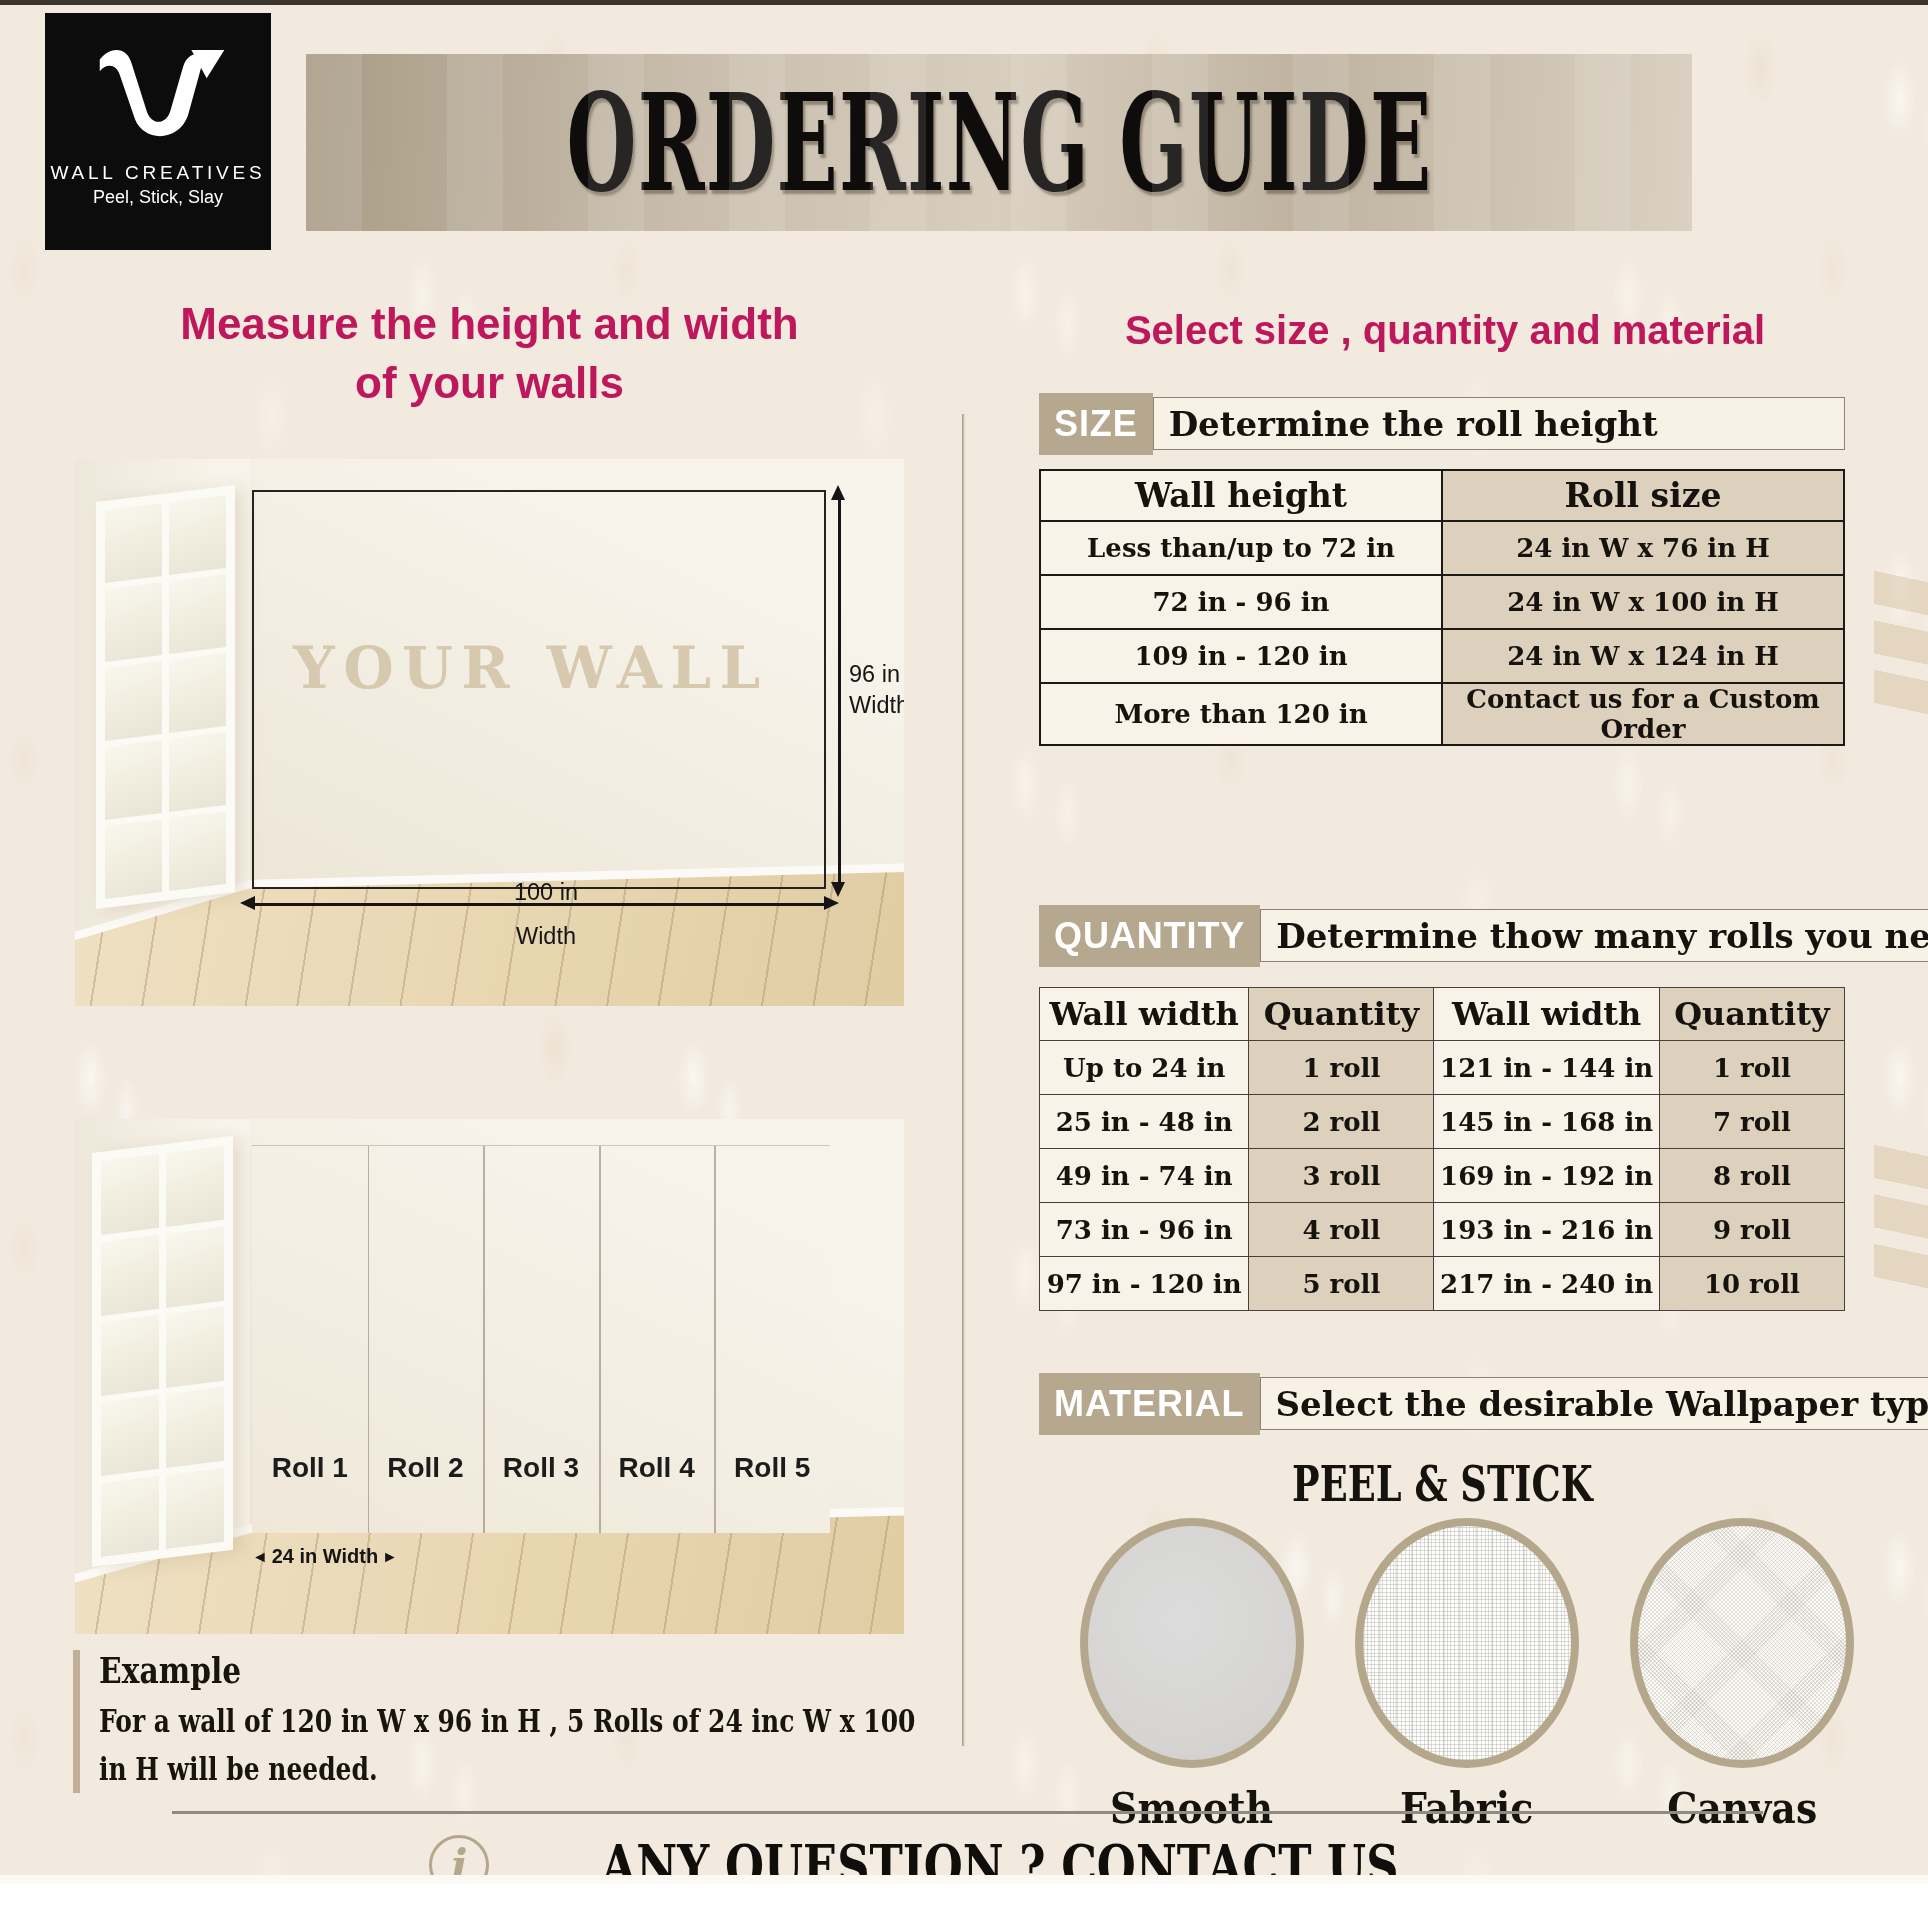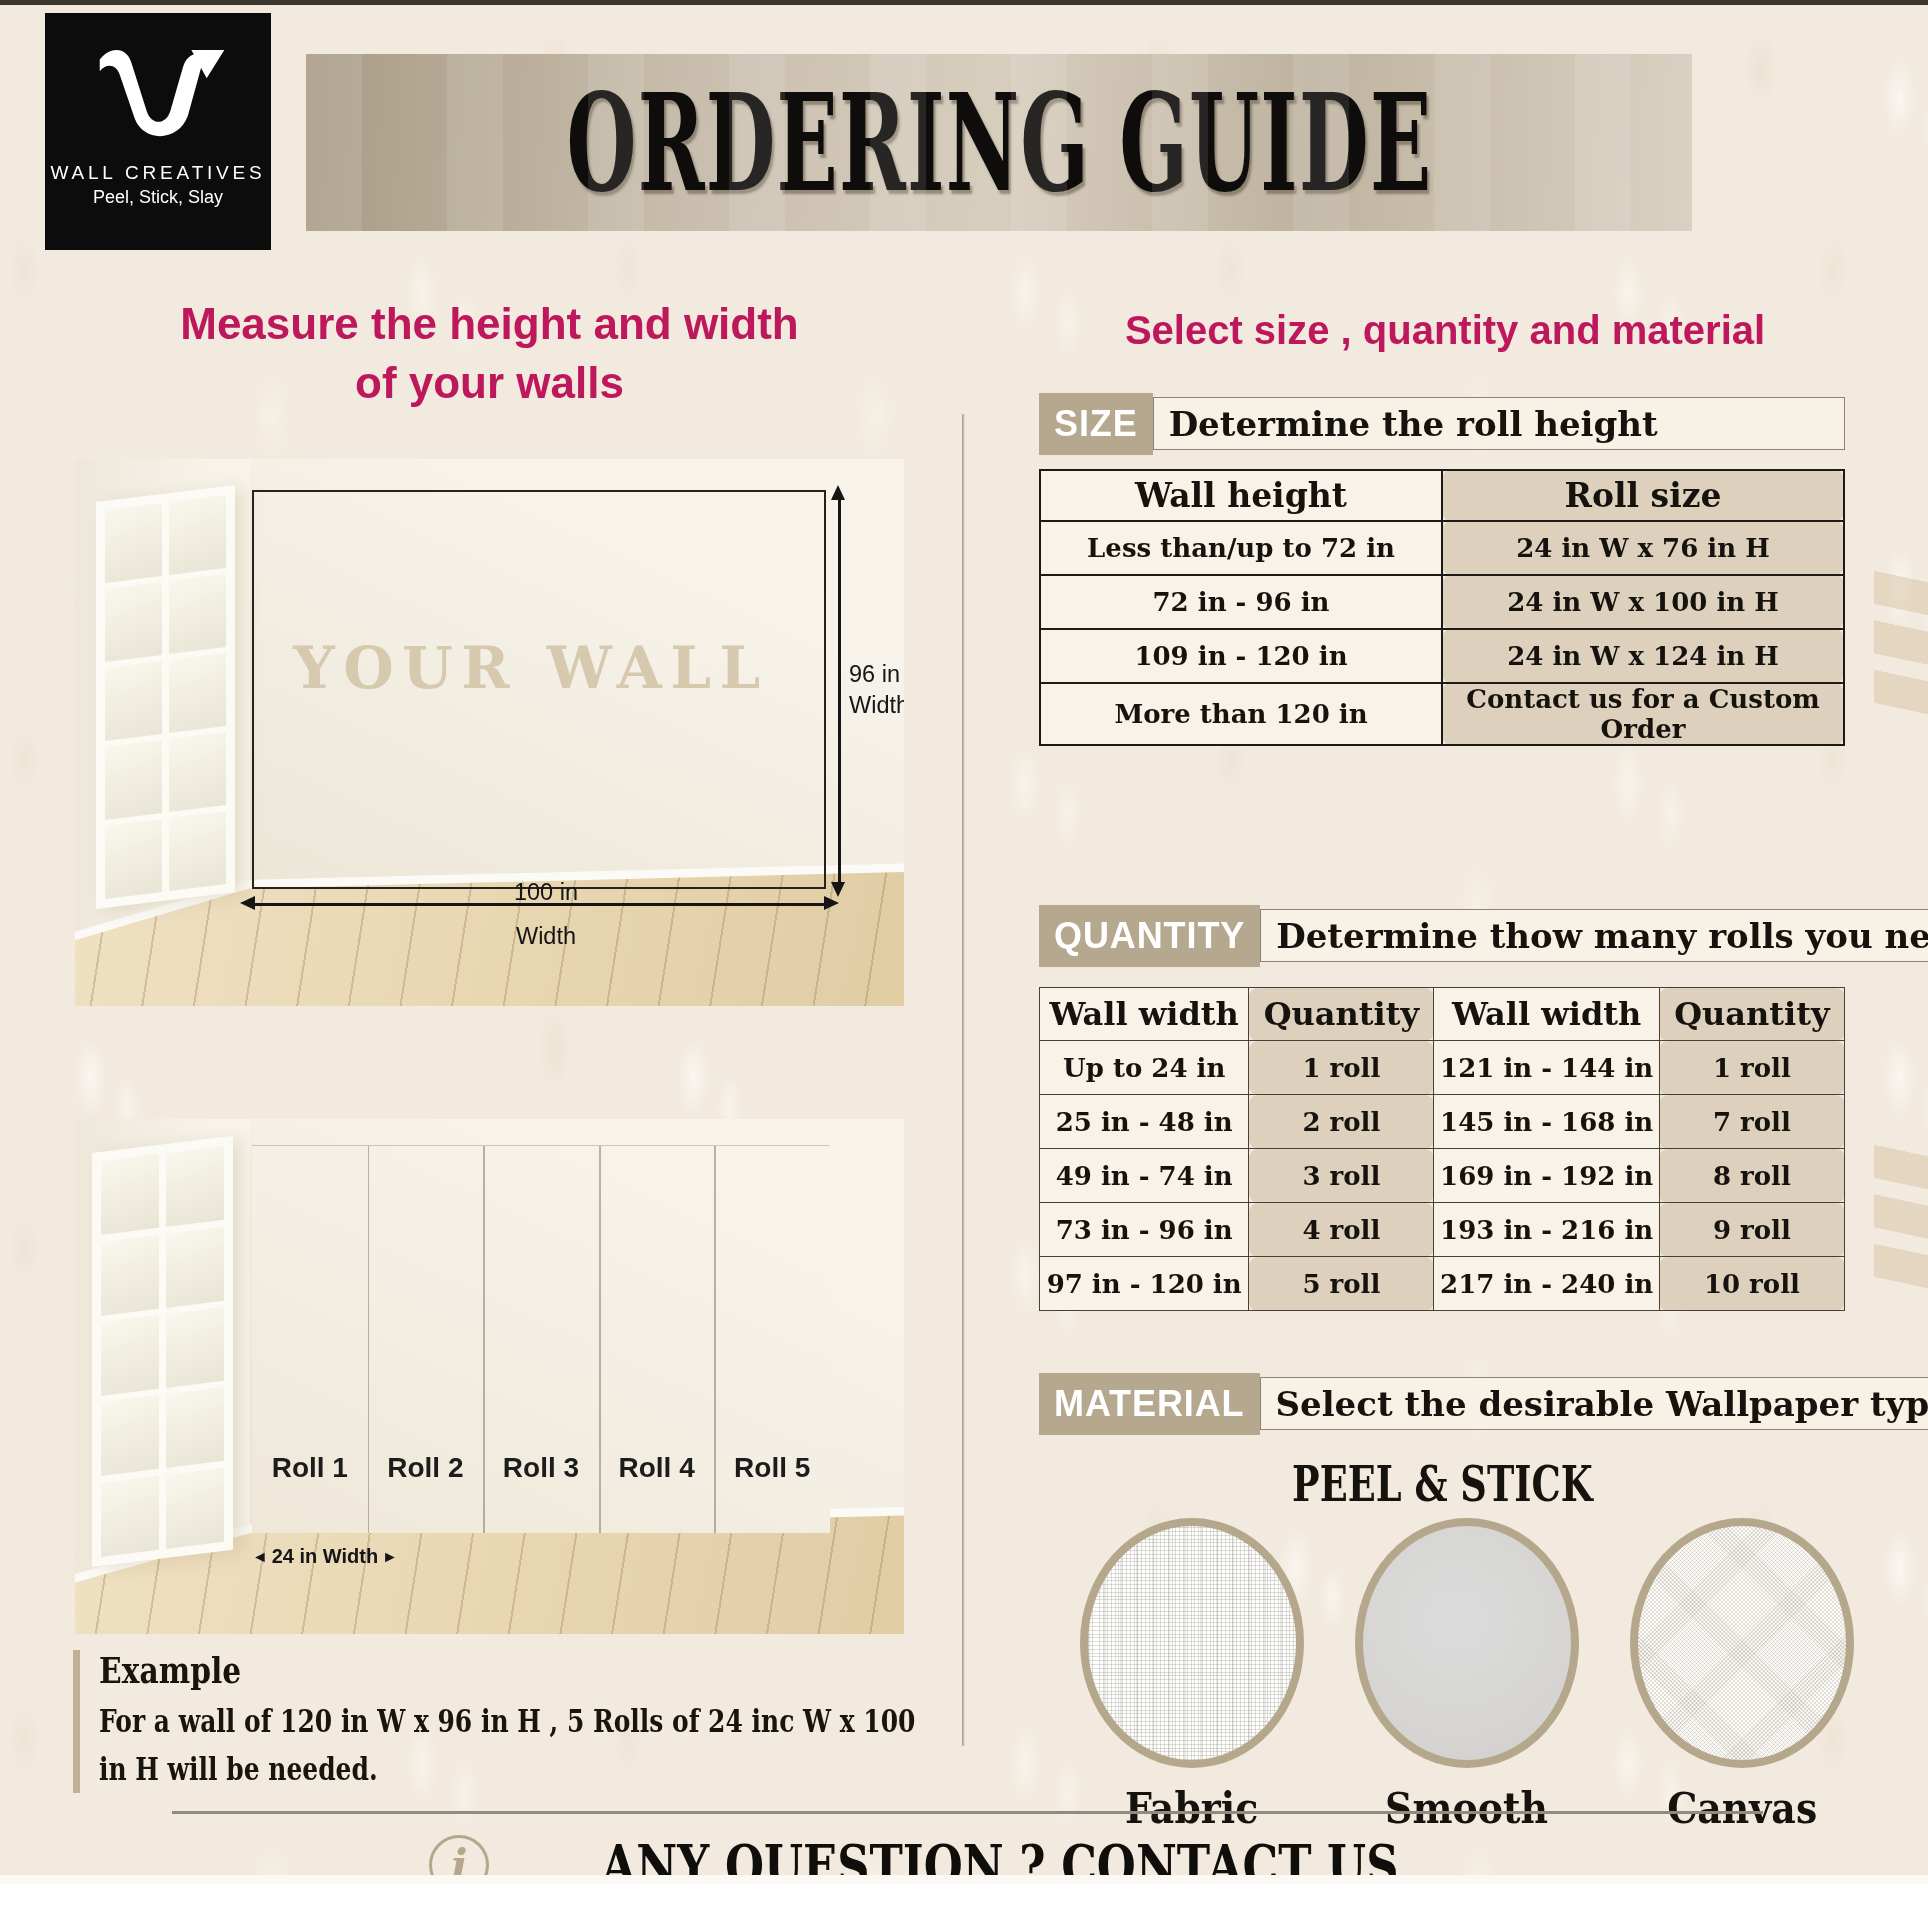--- a/index.html
+++ b/index.html
@@ -126,21 +126,21 @@
     font-family:"DejaVu Serif", serif; font-weight:bold; color:#16130e; text-align:center; }
   table.size-table { top:469px; }
   table.size-table, table.size-table th, table.size-table td { border:2.8px solid #1c1a17; }
   table.size-table th { font-size:33px; height:51px; }
   table.size-table td { font-size:26px; height:54px; }
   table.qty-table { top:987px; }
   table.qty-table, table.qty-table th, table.qty-table td { border:1.9px solid #45413a; }
   table.qty-table th { font-size:32px; height:53px; }
   table.qty-table td { font-size:26px; height:54px; }
   .c-cream { background:#f8f2e8; }
-  .c-tan { background:#ddd1be;border-radius:9px; }
+  .c-tan { background:#ddd1be; }
 
   .peel-stick { position:absolute; left:1039px; top:1455px; width:806px; text-align:center;
     font-family:"DejaVu Serif", serif; font-weight:bold; font-size:49px; color:#16130e; }
   .peel-stick span { display:inline-block; transform:scaleX(.75); white-space:nowrap; }
 
   .swatches { position:absolute; left:1064px; top:1518px; width:806px; display:flex; justify-content:space-between; }
   .swatch { width:256px; display:flex; flex-direction:column; align-items:center; }
   .circle { width:224px; height:250px; border-radius:50%; border:8.5px solid #b4a78c; background:#fdfdfb; }
   .tex-smooth { background:radial-gradient(circle at 45% 40%, #dcdcdc 0%, #d5d4d2 70%, #cccbc8 100%); }
   .tex-fabric { background-color:#fdfdfc; background-image:
@@ -342,26 +342,26 @@
 
   <div class="section-bar bar-material">
     <div class="badge">MATERIAL</div>
     <div class="instruction">Select the desirable Wallpaper type</div>
   </div>
   <div class="peel-stick">
     <span>PEEL &amp; STICK</span>
   </div>
   <div class="swatches">
     <div class="swatch">
+      <div class="circle tex-smooth"></div>
+      <div class="swatch-label">Smooth</div>
+    </div>
+    <div class="swatch">
       <div class="circle tex-fabric"></div>
       <div class="swatch-label">Fabric</div>
-    </div>
-    <div class="swatch">
-      <div class="circle tex-smooth"></div>
-      <div class="swatch-label">Smooth</div>
     </div>
     <div class="swatch">
       <div class="circle tex-canvas"></div>
       <div class="swatch-label">Canvas</div>
     </div>
   </div>
 
   <div class="footer-divider"></div>
   <div class="footer">
     <div class="info-icon">i</div>

